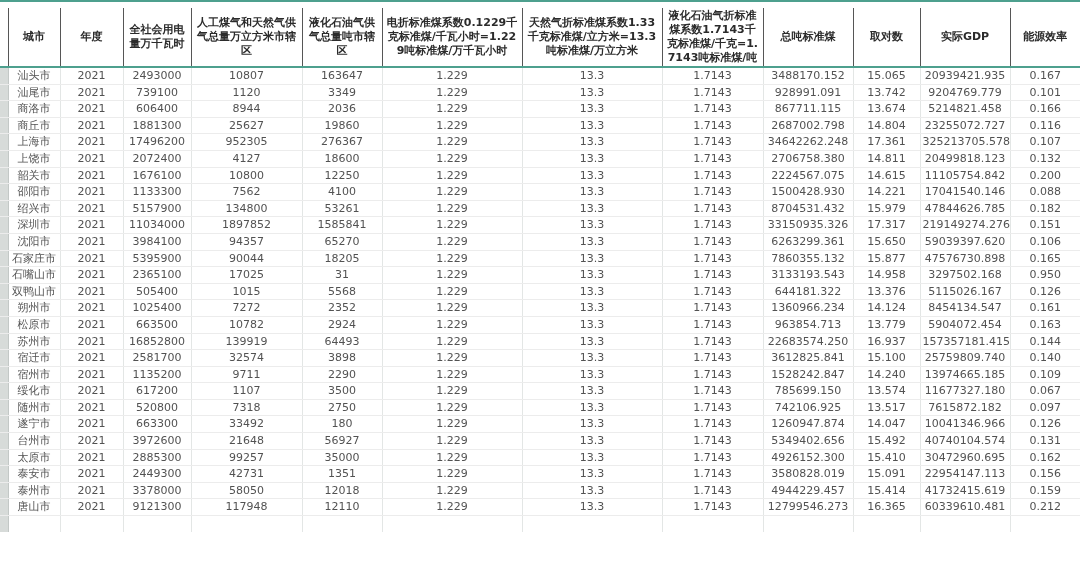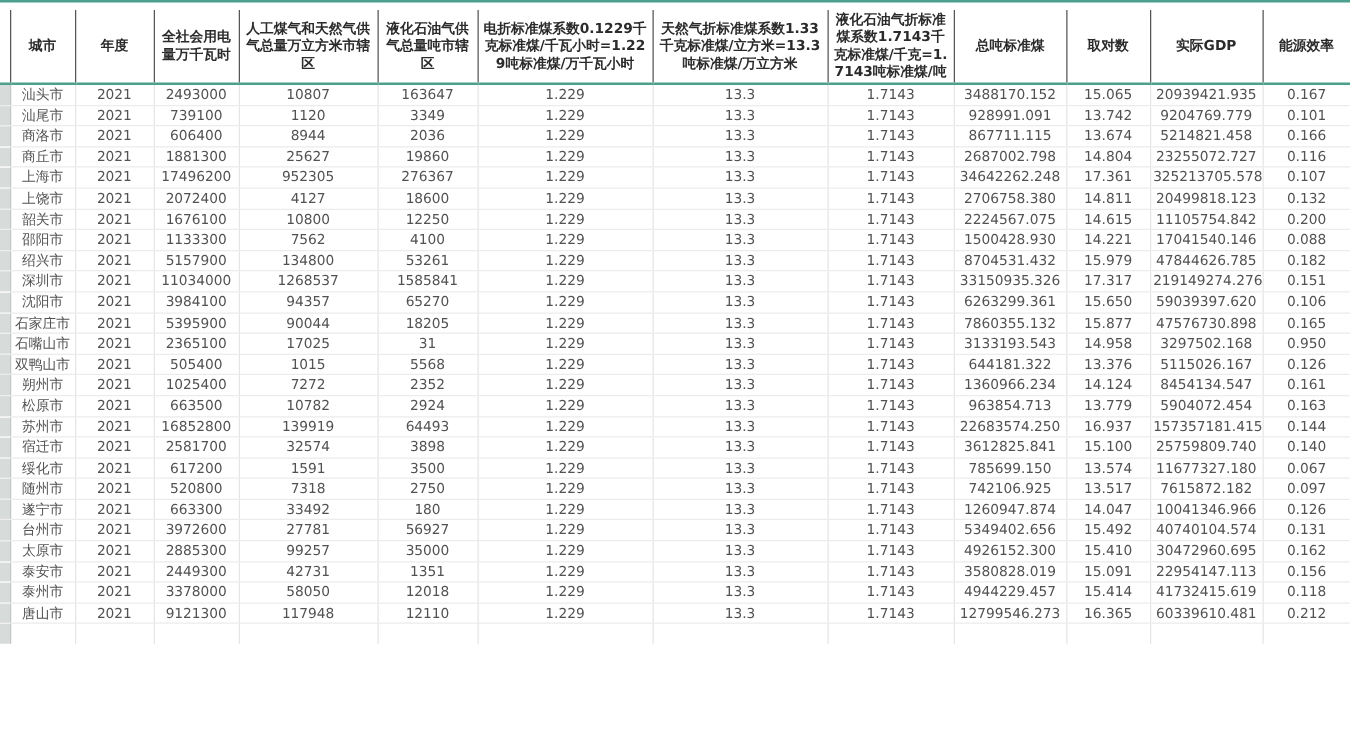--- a/index.html
+++ b/index.html
@@ -221,21 +221,21 @@
           <td>8704531.432</td>
           <td>15.979</td>
           <td>47844626.785</td>
           <td>0.182</td>
         </tr>
         <tr>
           <td class="strip"></td>
           <td>深圳市</td>
           <td>2021</td>
           <td>11034000</td>
-          <td>1268537</td>
+          <td>1897852</td>
           <td>1585841</td>
           <td>1.229</td>
           <td>13.3</td>
           <td>1.7143</td>
           <td>33150935.326</td>
           <td>17.317</td>
           <td>219149274.276</td>
           <td>0.151</td>
         </tr>
         <tr>
@@ -353,24 +353,39 @@
           <td>1.229</td>
           <td>13.3</td>
           <td>1.7143</td>
           <td>3612825.841</td>
           <td>15.100</td>
           <td>25759809.740</td>
           <td>0.140</td>
         </tr>
         <tr>
           <td class="strip"></td>
+          <td>宿州市</td>
+          <td>2021</td>
+          <td>1135200</td>
+          <td>9711</td>
+          <td>2290</td>
+          <td>1.229</td>
+          <td>13.3</td>
+          <td>1.7143</td>
+          <td>1528242.847</td>
+          <td>14.240</td>
+          <td>13974665.185</td>
+          <td>0.109</td>
+        </tr>
+        <tr>
+          <td class="strip"></td>
           <td>绥化市</td>
           <td>2021</td>
           <td>617200</td>
-          <td>1591</td>
+          <td>1107</td>
           <td>3500</td>
           <td>1.229</td>
           <td>13.3</td>
           <td>1.7143</td>
           <td>785699.150</td>
           <td>13.574</td>
           <td>11677327.180</td>
           <td>0.067</td>
         </tr>
         <tr>
@@ -401,21 +416,21 @@
           <td>1260947.874</td>
           <td>14.047</td>
           <td>10041346.966</td>
           <td>0.126</td>
         </tr>
         <tr>
           <td class="strip"></td>
           <td>台州市</td>
           <td>2021</td>
           <td>3972600</td>
-          <td>27781</td>
+          <td>21648</td>
           <td>56927</td>
           <td>1.229</td>
           <td>13.3</td>
           <td>1.7143</td>
           <td>5349402.656</td>
           <td>15.492</td>
           <td>40740104.574</td>
           <td>0.131</td>
         </tr>
         <tr>
@@ -454,21 +469,21 @@
           <td>2021</td>
           <td>3378000</td>
           <td>58050</td>
           <td>12018</td>
           <td>1.229</td>
           <td>13.3</td>
           <td>1.7143</td>
           <td>4944229.457</td>
           <td>15.414</td>
           <td>41732415.619</td>
-          <td>0.118</td>
+          <td>0.159</td>
         </tr>
         <tr>
           <td class="strip"></td>
           <td>唐山市</td>
           <td>2021</td>
           <td>9121300</td>
           <td>117948</td>
           <td>12110</td>
           <td>1.229</td>
           <td>13.3</td>

